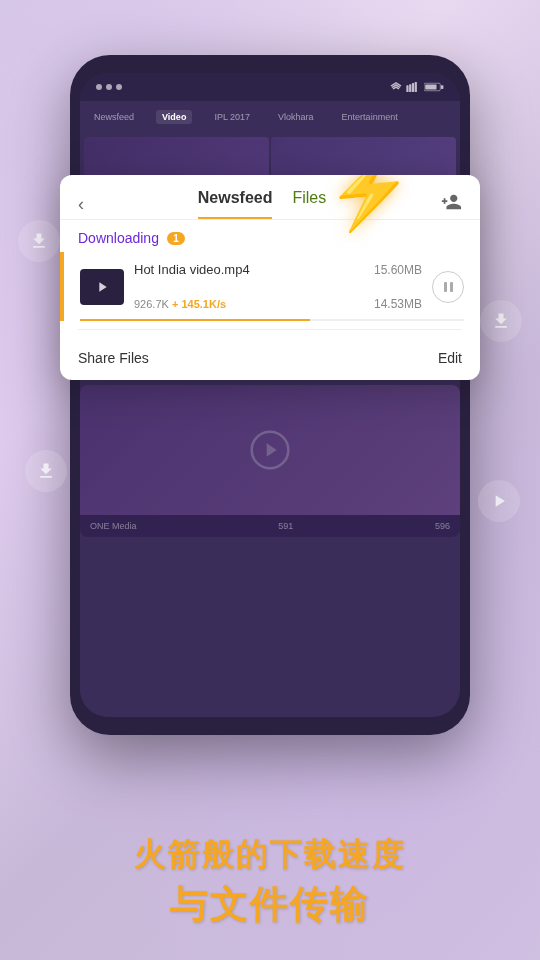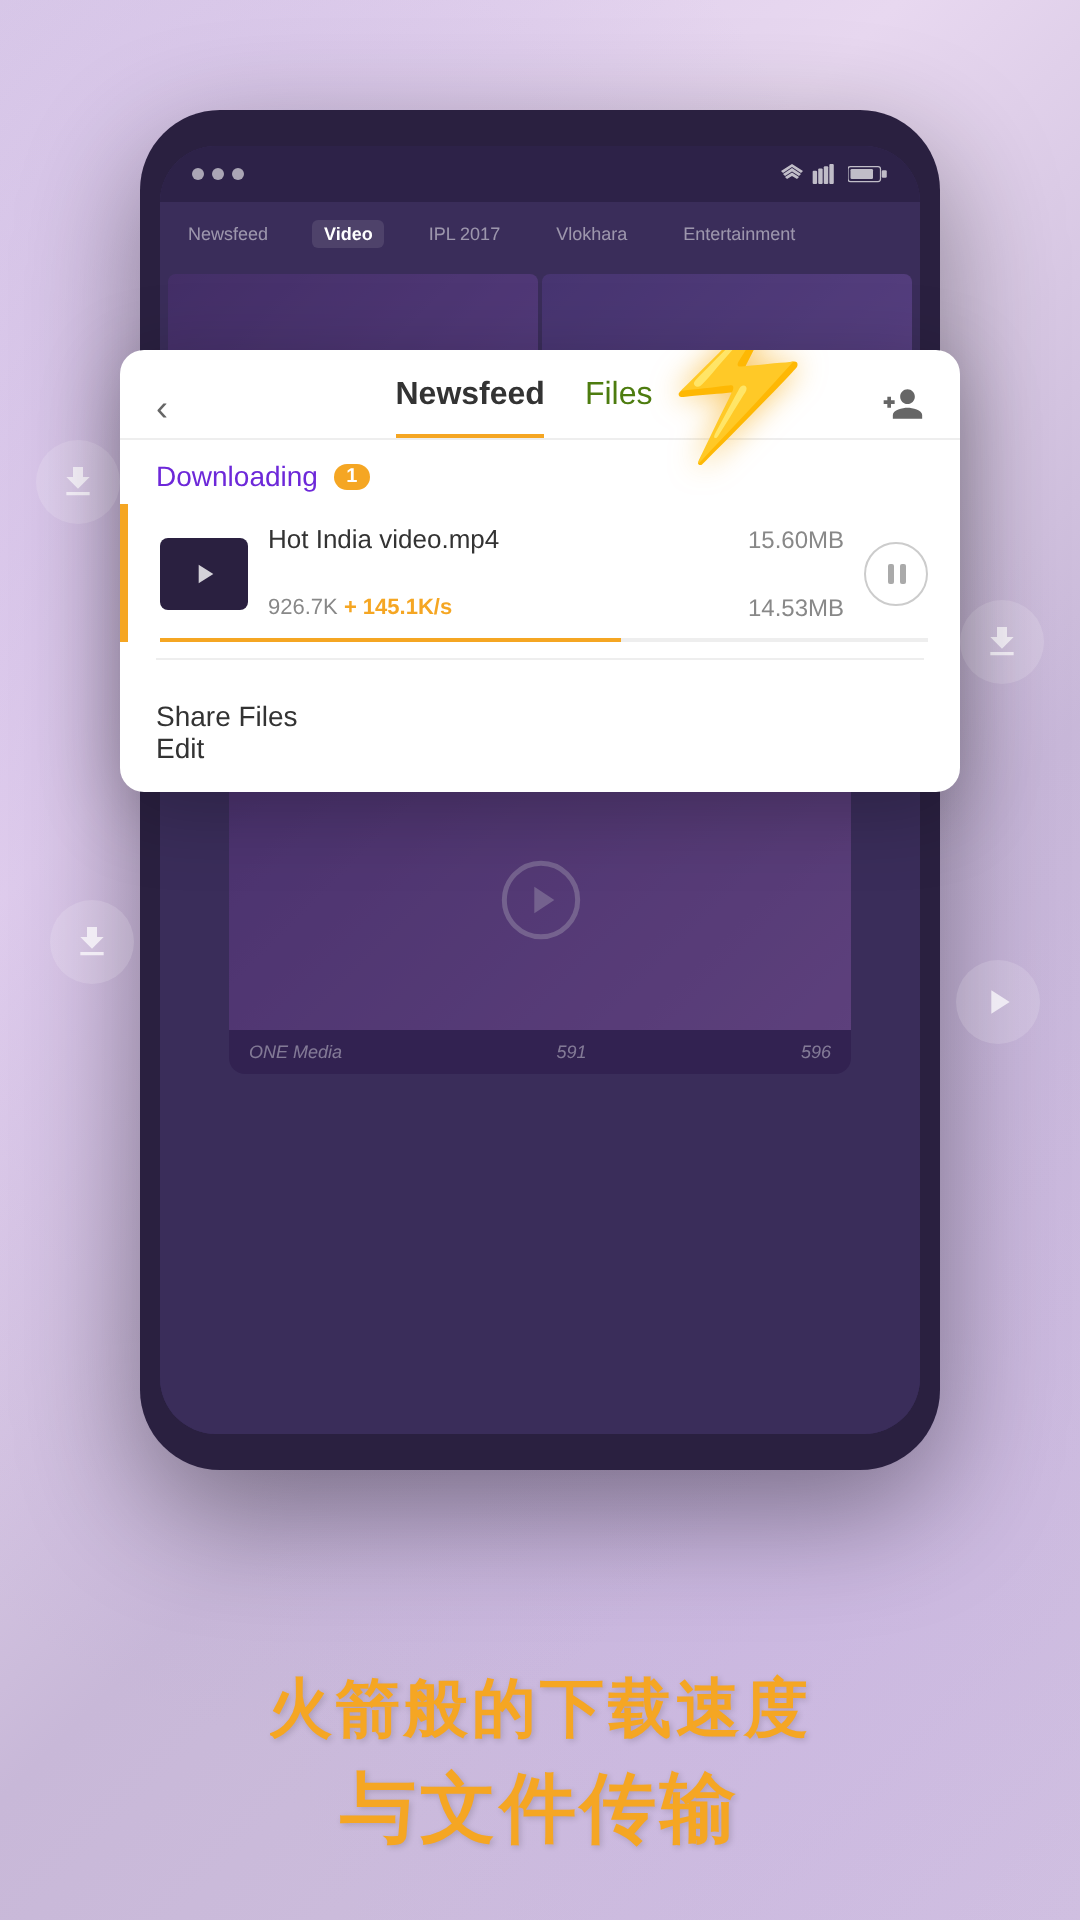--- a/index.html
+++ b/index.html
@@ -352,23 +352,22 @@
 
     .downloaded-divider {
       height: 1px;
       background: #eee;
       margin: 0 18px;
     }
 
     .action-row {
       display: flex;
       justify-content: space-between;
-      align-items: flex-start;
+      align-items: flex-end;
       padding: 14px 18px;
-      flex-direction: column;
     }
 
     .action-btn {
       font-size: 14px;
       color: #333;
       cursor: pointer;
     }
 
     
     .bottom-text {
@@ -421,26 +420,25 @@
     .side-icon-left2 { top: 450px; left: 25px; }
     .side-icon-right1 { top: 300px; right: 18px; }
     .side-icon-right2 { top: 480px; right: 20px; }
 
     
     .video-overlay {
       position: absolute;
       bottom: 180px;
       left: 50%;
       transform: translateX(-50%);
-      width: 311px;
+      width: 380px;
       z-index: 3;
       opacity: 0.55;
       border-radius: 8px;
       overflow: hidden;
-      font-style: italic;
     }
 
     .video-overlay-inner {
       background: linear-gradient(135deg, #5a3880 0%, #7a5098 100%);
       height: 130px;
       position: relative;
       display: flex;
       align-items: center;
       justify-content: center;
     }

